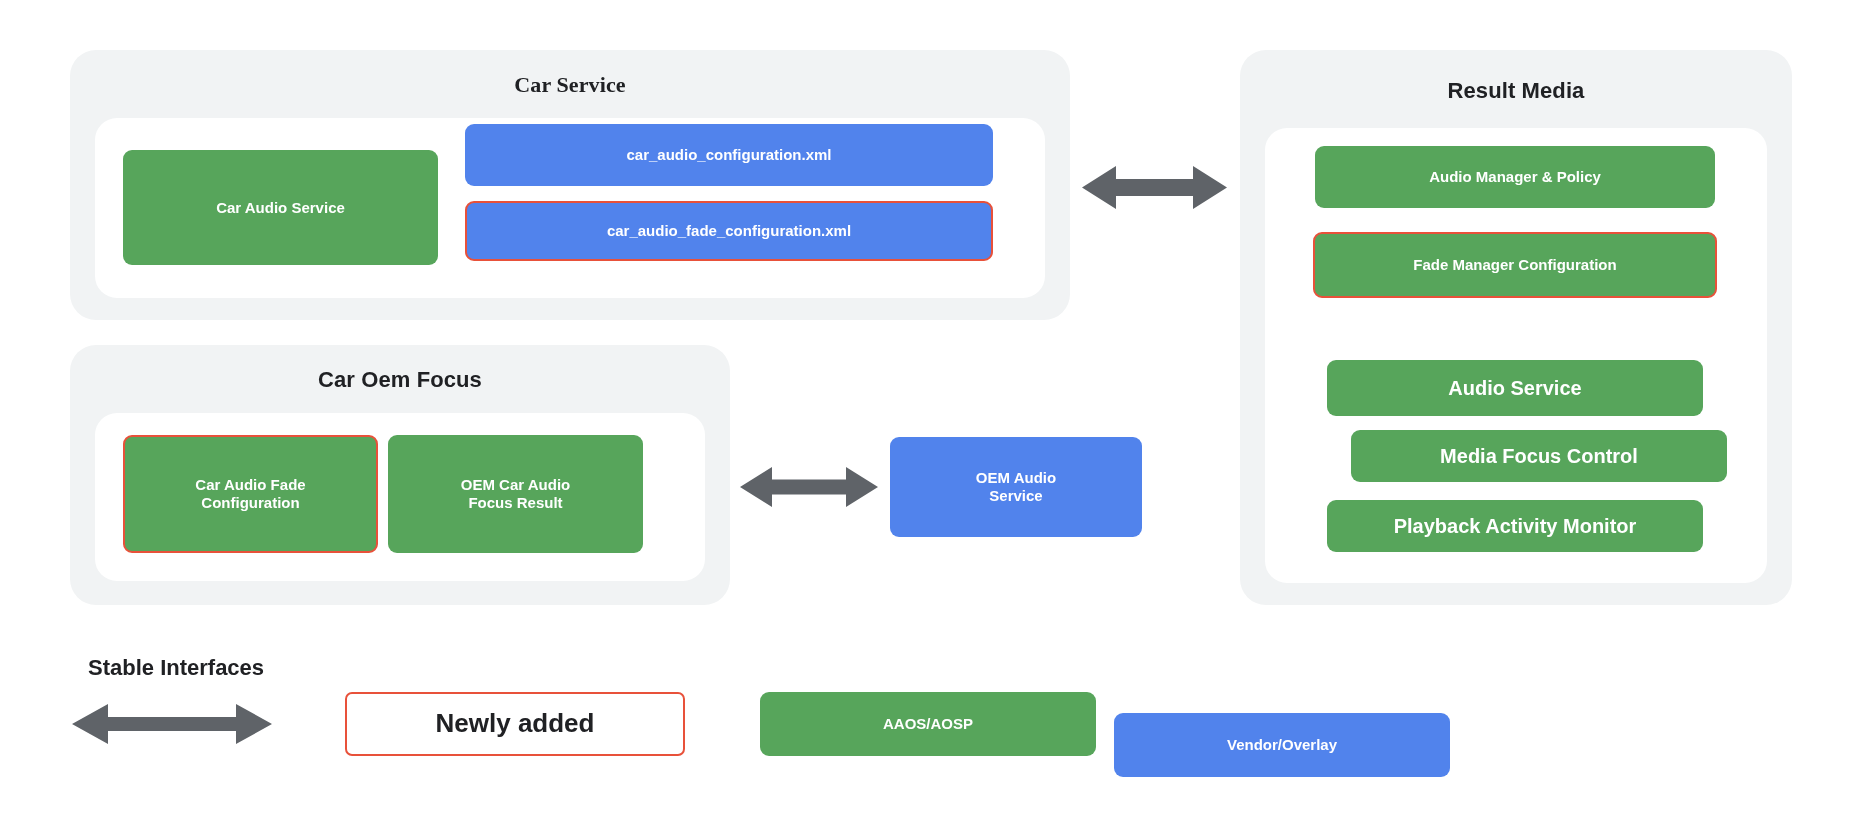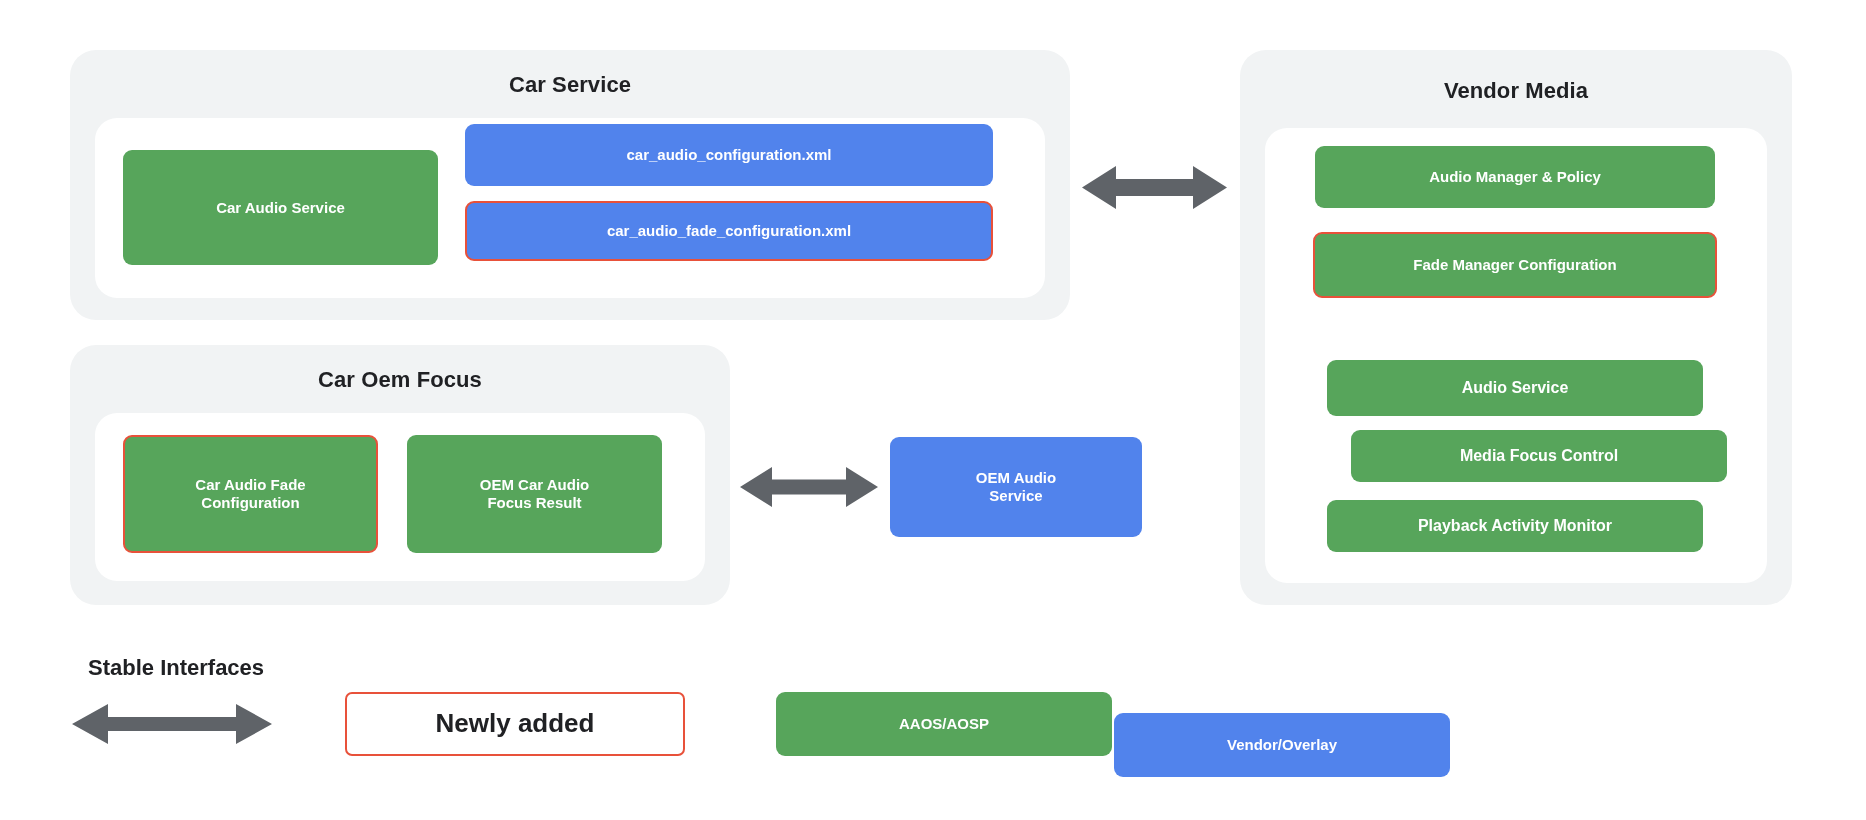--- a/index.html
+++ b/index.html
@@ -59,42 +59,42 @@
   .node.green { background: #57a55b; }
   .node.blue  { background: #5183ec; }
   .node.newly { border: 2px solid #e8513a; }
   .node.white-box {
     background: #ffffff;
     color: #202124;
     border: 2px solid #e8513a;
     border-radius: 7px;
     font-size: 26px;
   }
-  .node.small { font-size: 16px; }
+  .node.small { font-size: 20px; }
 
   
   .arrow {
     position: absolute;
   }
 
   
   .legend-label {
     position: absolute;
     font-size: 22px;
     font-weight: 700;
     color: #202124;
   }
 </style>
 </head>
 <body>
 
 <div id="canvas">
 
   <div class="group" style="left:70px; top:50px; width:1000px; height:270px;">
-    <div class="group-title" style="top:22px;">Car Service</div>
+    <div class="group-title" style="top:22px;font-family:Liberation Serif, serif;">Car Service</div>
 
     <div class="inner-card" style="left:25px; top:68px; width:950px; height:180px;">
 
       <div class="node green" style="left:28px; top:32px; width:315px; height:115px;">Car Audio Service</div>
 
       <div class="node blue" style="left:370px; top:6px; width:528px; height:62px;">car_audio_configuration.xml</div>
 
       <div class="node blue newly" style="left:370px; top:83px; width:528px; height:60px;">car_audio_fade_configuration.xml</div>
     </div>
   </div>
@@ -106,36 +106,36 @@
   </div>
 
   <div class="group" style="left:70px; top:345px; width:660px; height:260px;">
     <div class="group-title" style="top:22px;">Car Oem Focus</div>
 
     <div class="inner-card" style="left:25px; top:68px; width:610px; height:168px;">
 
       <div class="node green newly" style="left:28px; top:22px; width:255px; height:118px;">Car Audio Fade
 Configuration</div>
 
-      <div class="node green" style="left:312px; top:22px; width:255px; height:118px;">OEM Car Audio
+      <div class="node green" style="left:293px; top:22px; width:255px; height:118px;">OEM Car Audio
 Focus Result</div>
     </div>
   </div>
 
   <div class="arrow" style="left:740px; top:462px; width:138px; height:50px;">
     <svg width="138" height="50" viewBox="0 0 138 50">
       <polygon points="0,25 32,5 32,17.5 106,17.5 106,5 138,25 106,45 106,32.5 32,32.5 32,45" fill="#5f6368"></polygon>
     </svg>
   </div>
 
   <div class="node blue" style="left:890px; top:437px; width:252px; height:100px;">OEM Audio
 Service</div>
 
   <div class="group" style="left:1240px; top:50px; width:552px; height:555px;">
-    <div class="group-title" style="top:28px;">Vendor Media</div>
+    <div class="group-title" style="top:28px;">Result Media</div>
 
     <div class="inner-card" style="left:25px; top:78px; width:502px; height:455px;padding-left:31px;">
 
       <div class="node green" style="left:50px; top:18px; width:400px; height:62px;">Audio Manager &amp; Policy</div>
 
       <div class="node green newly" style="left:48px; top:104px; width:404px; height:66px;">Fade Manager Configuration</div>
 
       <div class="node green small" style="left:62px; top:232px; width:376px; height:56px;">Audio Service</div>
 
       <div class="node green small" style="left:62px; top:302px; width:376px; height:52px;margin-left:24px;">Media Focus Control</div>
@@ -147,17 +147,17 @@
   <div class="legend-label" style="left:88px; top:655px;">Stable Interfaces</div>
 
   <div class="arrow" style="left:72px; top:700px; width:200px; height:48px;">
     <svg width="200" height="48" viewBox="0 0 200 48">
       <polygon points="0,24 36,4 36,17 164,17 164,4 200,24 164,44 164,31 36,31 36,44" fill="#5f6368"></polygon>
     </svg>
   </div>
 
   <div class="node white-box" style="left:345px; top:692px; width:340px; height:64px;">Newly added</div>
 
-  <div class="node green" style="left:760px; top:692px; width:336px; height:64px;margin-left:16px;">AAOS/AOSP</div>
+  <div class="node green" style="left:760px; top:692px; width:336px; height:64px;">AAOS/AOSP</div>
 
   <div class="node blue" style="left:1114px; top:692px; width:336px; height:64px;margin-top:21px;">Vendor/Overlay</div>
 
 </div>
 
 </body></html>

